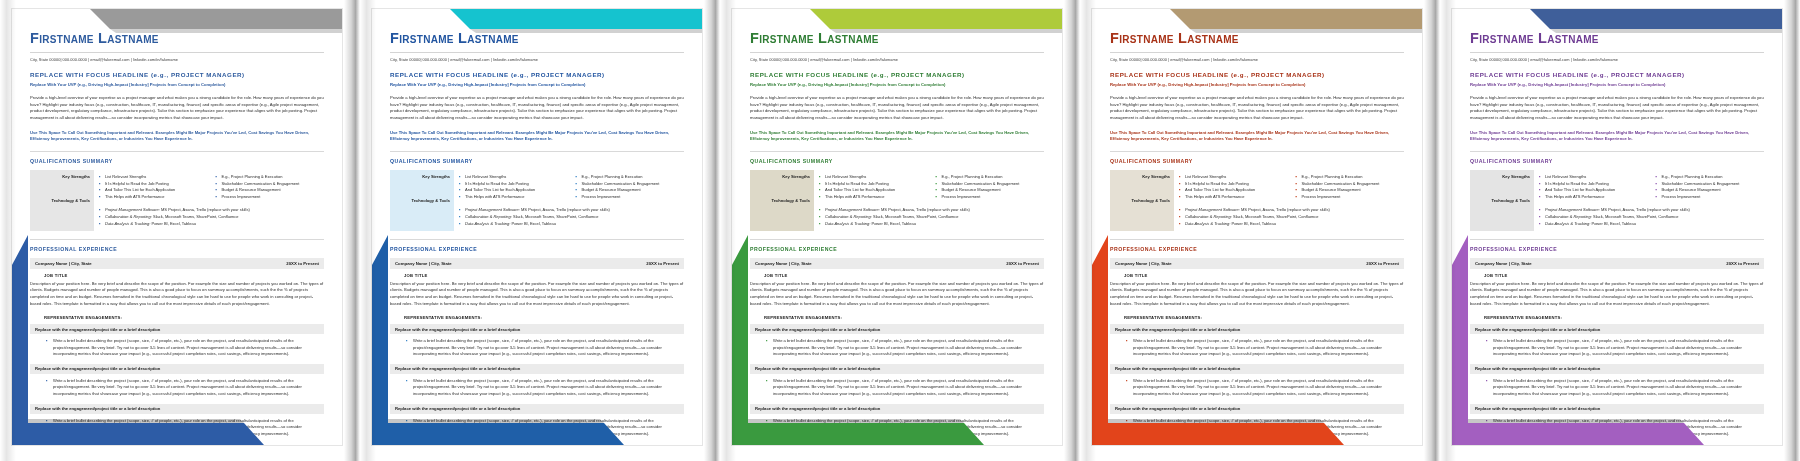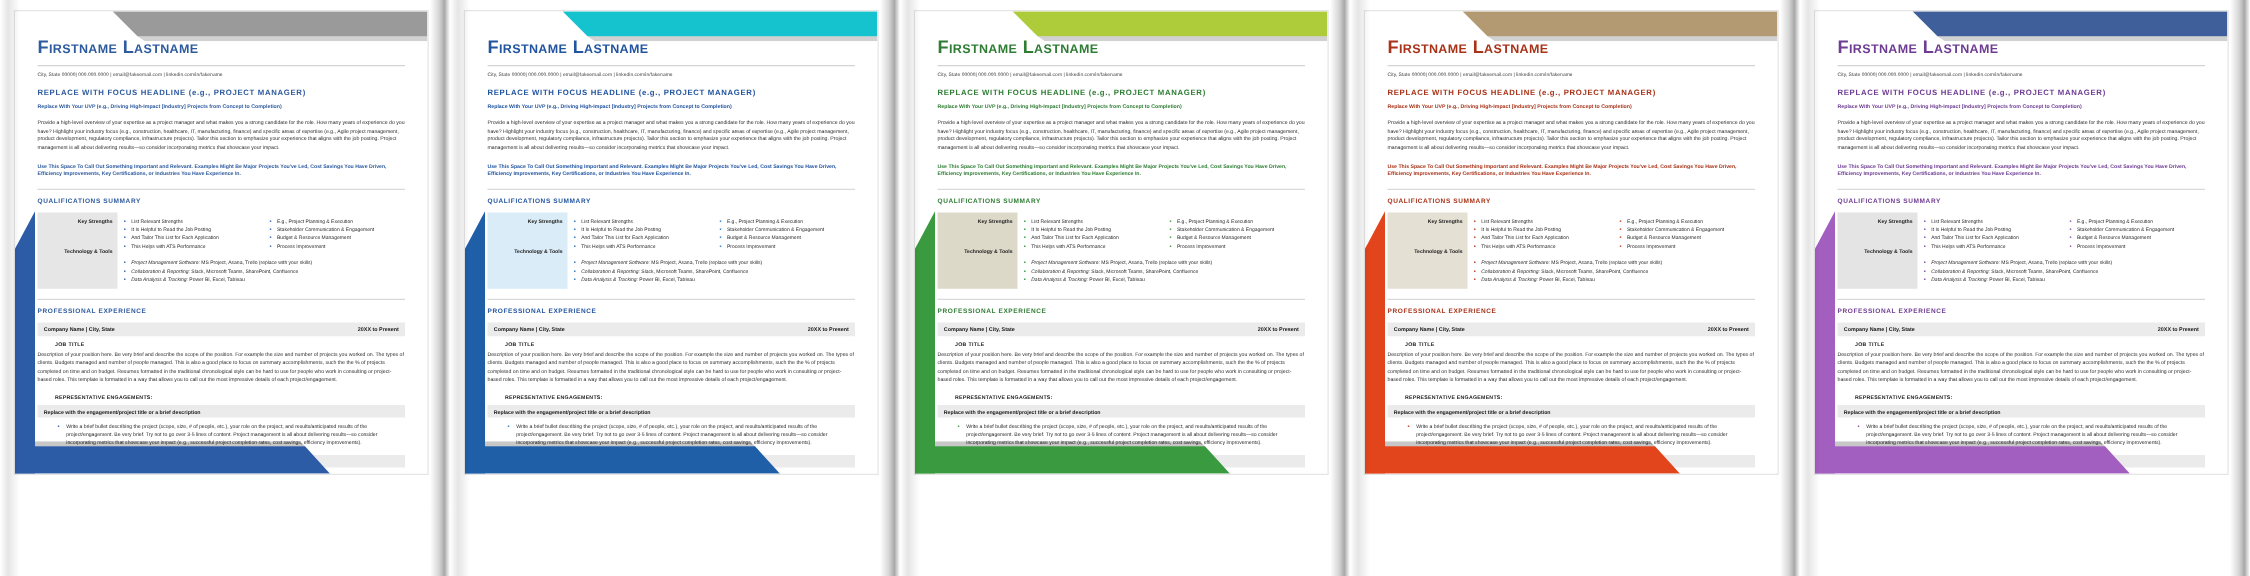--- a/index.html
+++ b/index.html
@@ -22,21 +22,21 @@
     position: relative;
     width: 360px;
     height: 461px;
     flex: 0 0 360px;
     overflow: hidden;
     background: #ffffff;
   }
   .card-inner {
     position: absolute;
     left: 12px; top: 9px;
-    width: 330px; height: 370px;
+    width: 330px; height: 436px;
     background: #ffffff;
     box-shadow: 0 0 0 1px rgba(0,0,0,0.10);
     overflow: hidden;
     z-index: 3;
   }
   
   .edge-shadow {
     position: absolute;
     right: 0; top: 0;
     width: 16px; height: 461px;

